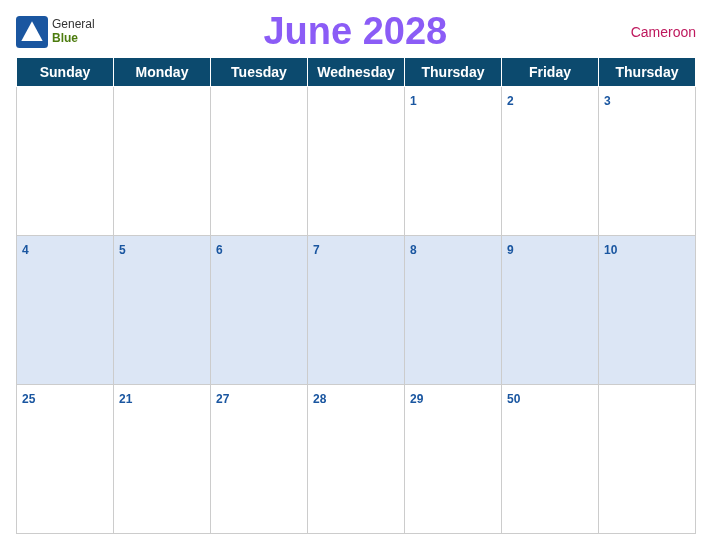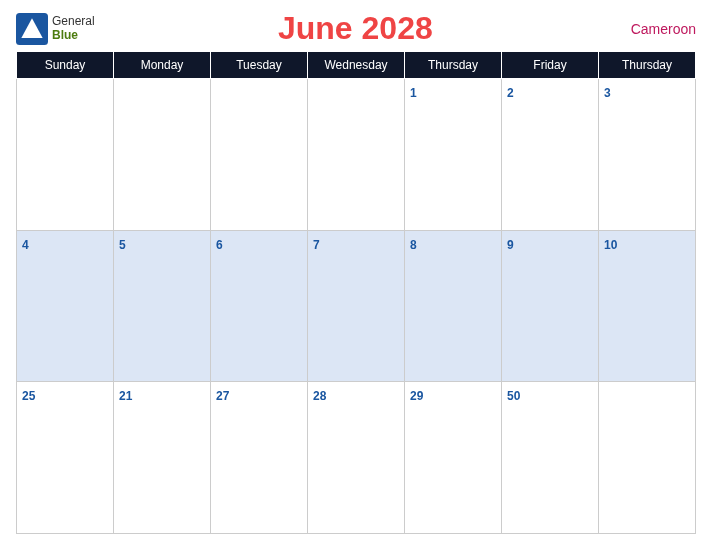--- a/index.html
+++ b/index.html
@@ -38,44 +38,44 @@
     .logo-blue {
       font-size: 12px;
       color: #4d7c0f;
       font-weight: bold;
     }
     .logo-icon {
       width: 32px;
       height: 32px;
     }
     .title {
-      font-size: 32px;
+      font-size: 38px;
       font-weight: bold;
-      color: #ef4444;
+      color: #8b5cf6;
       text-align: center;
       flex: 1;
     }
     .country {
       font-size: 14px;
       color: #be185d;
       min-width: 80px;
       text-align: right;
     }
     .calendar {
       width: 100%;
       border-collapse: collapse;
       flex: 1;
     }
     .calendar thead tr th {
-      background-color: #0f172a;
+      background-color: #0c4a6e;
       color: white;
       text-align: center;
       padding: 6px 4px;
-      font-size: 12px;
-      font-weight: 400;
+      font-size: 14px;
+      font-weight: 700;
       border: 1px solid #fff;
     }
     .calendar tbody tr td {
       border: 1px solid #ccc;
       vertical-align: top;
       padding: 4px 5px;
       height: 76px;
       width: calc(100% / 7);
     }
     .day-num {

